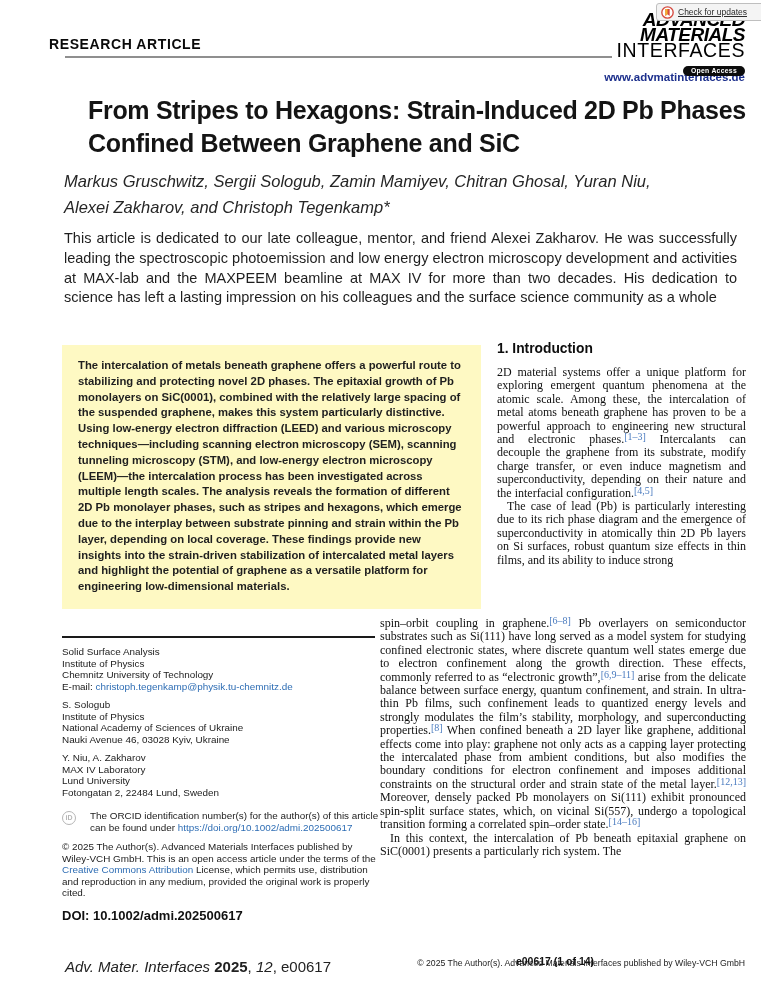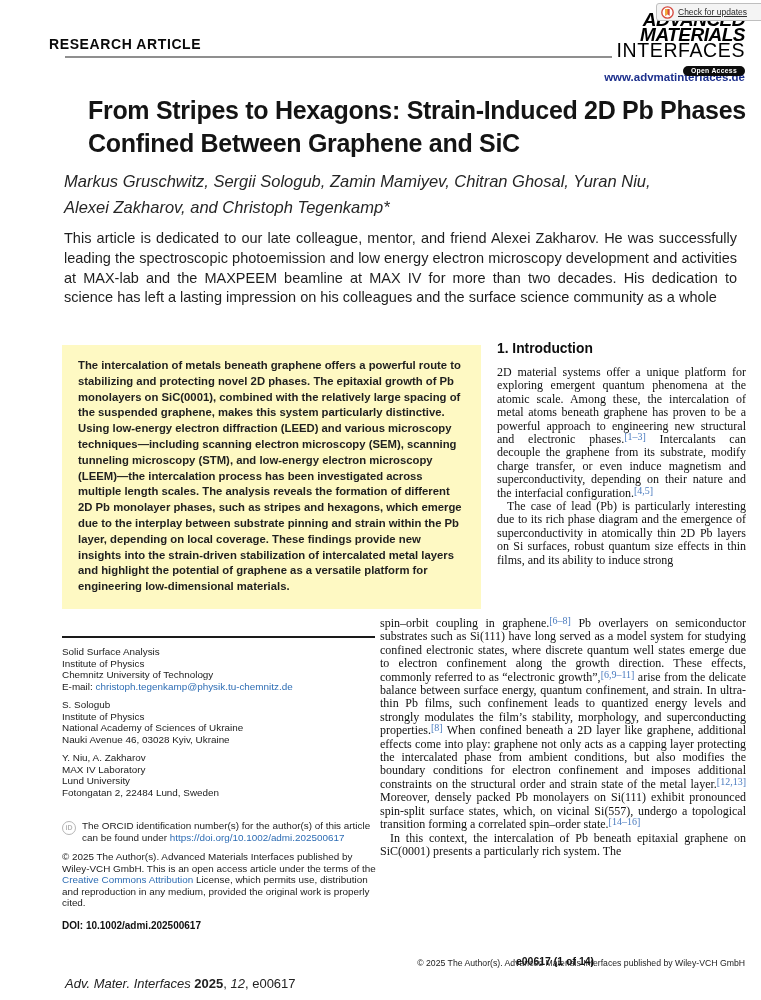--- a/index.html
+++ b/index.html
@@ -49,29 +49,29 @@
   .seg-ref{color:#4a7bbf;font-size:10px;vertical-align:3px;line-height:0;}
   .seg-link{color:#2e6db4;}
   .seg-bold{font-weight:bold;font-style:normal;}
   .seg-italic{font-style:italic;}
 
   
   .affil-rule{position:absolute;top:636px;left:62px;width:313px;height:2px;background:#1a1a1a;}
   .left-col{position:absolute;top:646px;left:62px;width:318px;font-size:9.9px;
             line-height:11.5px;color:#1b1b1b;}
   .affil-group{margin-bottom:7px;}
-  .orcid-row{display:flex;gap:6px;margin-top:22px;}
+  .orcid-row{display:flex;gap:14px;margin-top:12px;}
   .orcid-icon{flex:0 0 auto;width:12px;height:12px;border:1.5px solid #b5b5b5;border-radius:50%;
               color:#b5b5b5;font-size:7px;font-weight:bold;display:flex;align-items:center;
               justify-content:center;margin-top:1px;}
   .note{margin-top:8px;}
-  .doi{margin-top:11px;font-size:10px;font-weight:bold;color:#111;}
+  .doi{margin-top:11px;font-size:13px;font-weight:bold;color:#111;}
 
   
-  .footer-left{position:absolute;top:958px;left:65px;font-size:13px;color:#222;margin-top:18px;}
+  .footer-left{position:absolute;top:958px;left:65px;font-size:15px;color:#222;}
   .footer-center{position:absolute;top:955px;left:500px;width:110px;text-align:center;
                  font-size:10.5px;font-weight:bold;color:#111;}
   .footer-right{position:absolute;top:958px;right:16px;font-size:8.7px;color:#222;}
 </style>
 </head>
 <body>
 
 <div id="page">
 
   <div class="check-badge">

